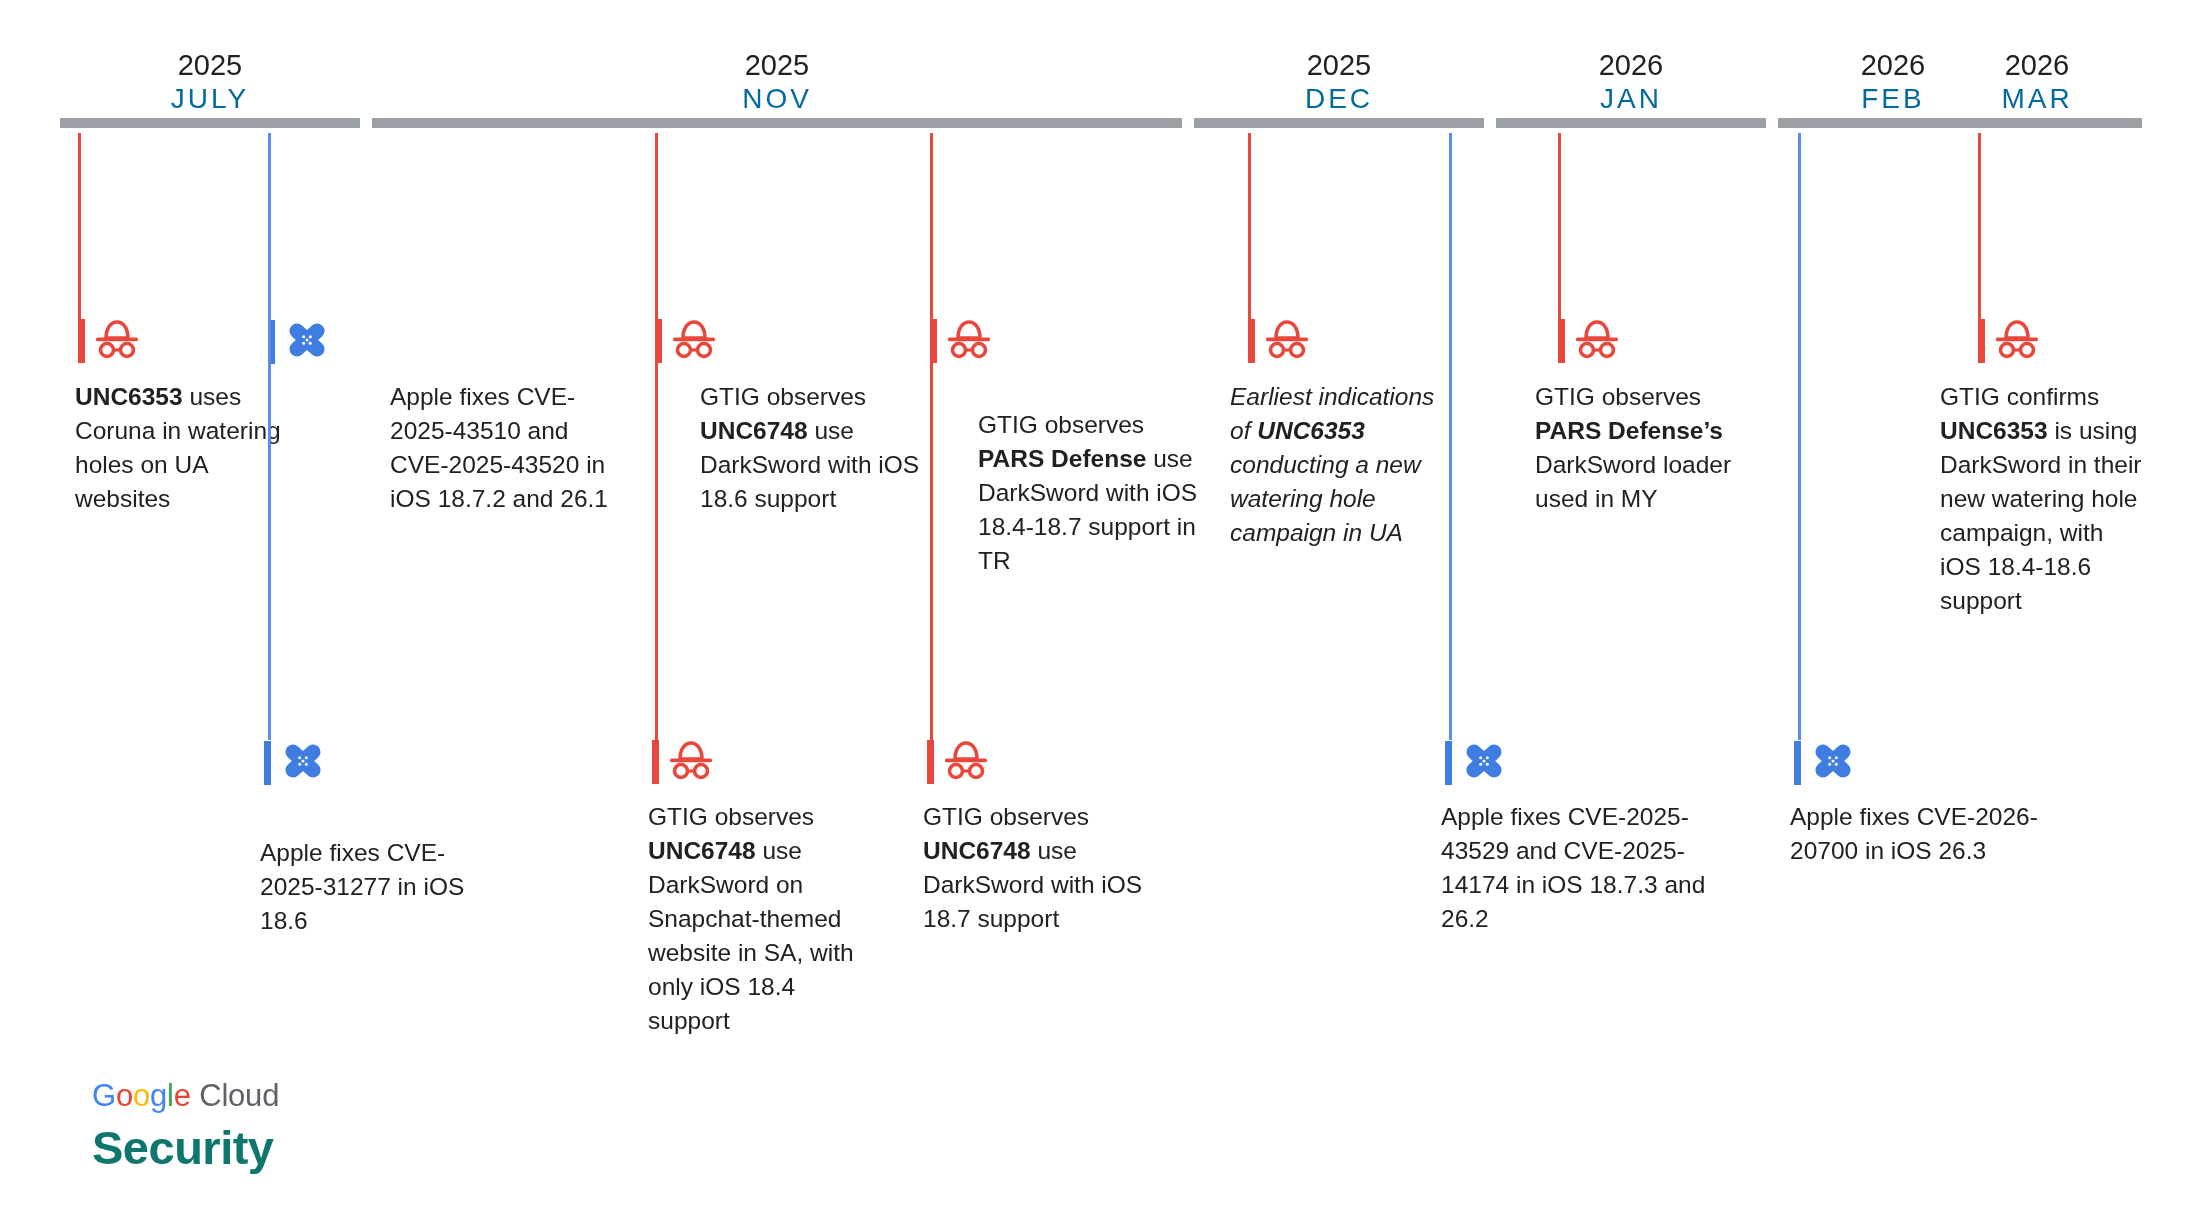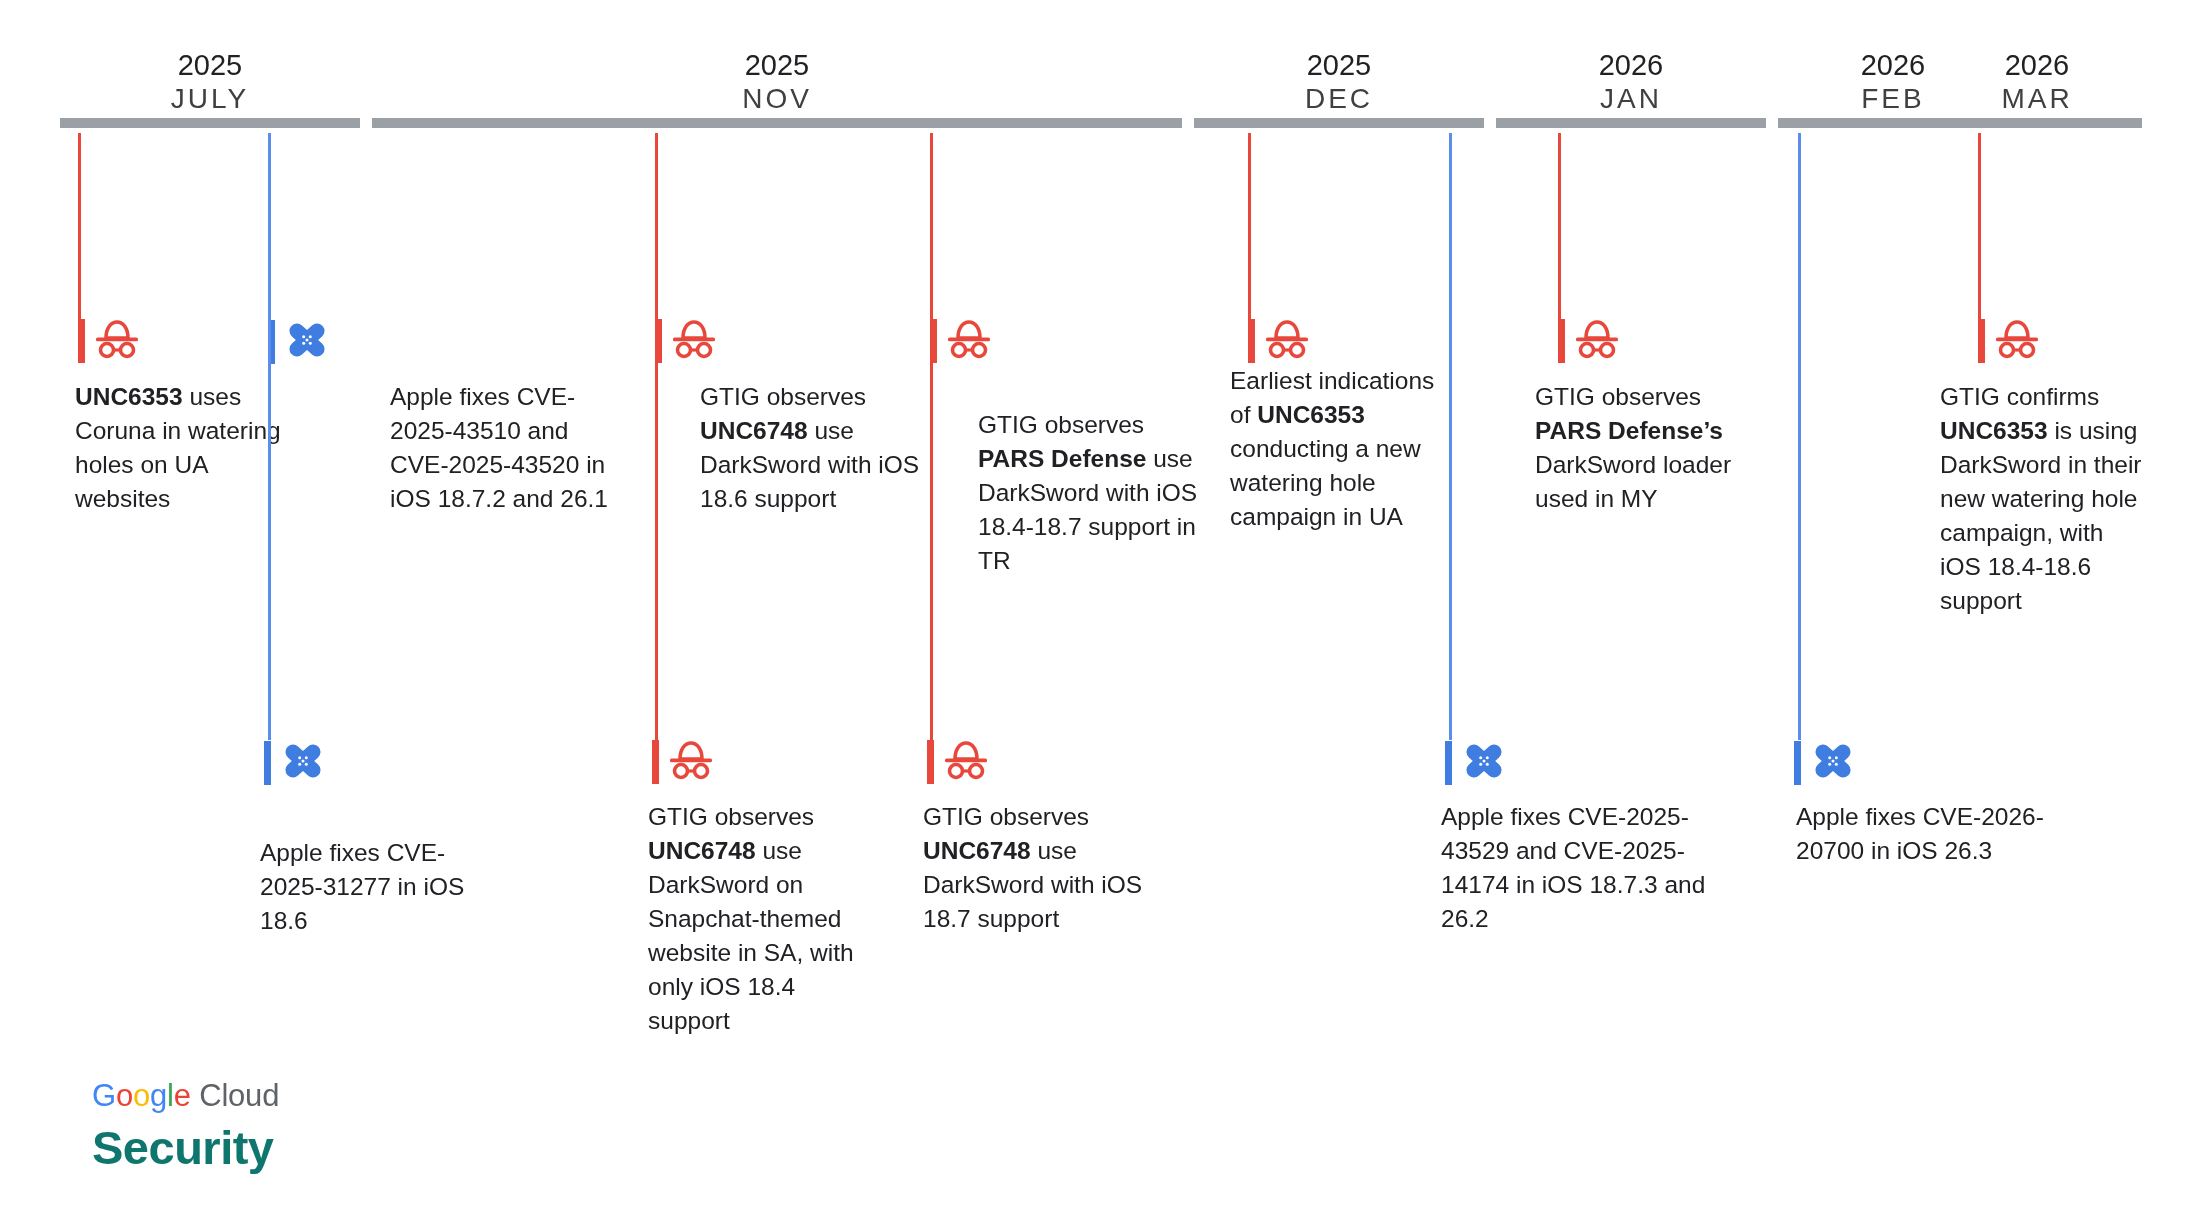--- a/index.html
+++ b/index.html
@@ -23,21 +23,21 @@
     text-align: center;
   }
   .month-year {
     font-size: 29px;
     color: #202124;
     line-height: 34px;
     font-weight: 400;
   }
   .month-name {
     font-size: 28px;
-    color: #404040;
+    color: #0369a1;
     line-height: 34px;
     letter-spacing: 3px;
     font-weight: 400;
   }
   .month-bar {
     position: absolute;
     height: 10px;
     background: #9aa0a6;
     top: 118px;
   }
@@ -192,21 +192,21 @@
       <div class="marker" style="left: 1248px; top: 319px;">
         <span class="tick red"></span>
         <span class="glyph"><svg width="46" height="40" viewBox="0 0 46 40">
             <path d="M12 19 C12 9 17 3 23 3 C29 3 34 9 34 19 Z" fill="none" stroke="#e8483c" stroke-width="3.6" stroke-linejoin="round"></path>
             <rect x="2" y="18.5" width="42" height="3.8" rx="1.6" fill="#e8483c"></rect>
             <circle cx="13" cy="31" r="6.5" fill="none" stroke="#e8483c" stroke-width="3.6"></circle>
             <circle cx="33" cy="31" r="6.5" fill="none" stroke="#e8483c" stroke-width="3.6"></circle>
             <path d="M19.5 31 L26.5 31" stroke="#e8483c" stroke-width="3.2"></path>
           </svg></span>
       </div>
-      <div class="evt-text" style="left: 1230px; top: 364px; width: 205px;"><span>Earliest indications of </span><b>UNC6353</b><span> conducting a new watering hole campaign in UA</span></div>
+      <div class="evt-text" style="left: 1230px; top: 380px; width: 205px; font-style: italic;"><span>Earliest indications of </span><b>UNC6353</b><span> conducting a new watering hole campaign in UA</span></div>
       <div class="stem red" style="left: 1558px; top: 133px; height: 186px;"></div>
       <div class="marker" style="left: 1558px; top: 319px;">
         <span class="tick red"></span>
         <span class="glyph"><svg width="46" height="40" viewBox="0 0 46 40">
             <path d="M12 19 C12 9 17 3 23 3 C29 3 34 9 34 19 Z" fill="none" stroke="#e8483c" stroke-width="3.6" stroke-linejoin="round"></path>
             <rect x="2" y="18.5" width="42" height="3.8" rx="1.6" fill="#e8483c"></rect>
             <circle cx="13" cy="31" r="6.5" fill="none" stroke="#e8483c" stroke-width="3.6"></circle>
             <circle cx="33" cy="31" r="6.5" fill="none" stroke="#e8483c" stroke-width="3.6"></circle>
             <path d="M19.5 31 L26.5 31" stroke="#e8483c" stroke-width="3.2"></path>
           </svg></span>
@@ -303,21 +303,21 @@
               </g>
               <rect x="-7.5" y="-7.5" width="15" height="15" rx="2.5" fill="#3f7de0"></rect>
               <circle cx="-3.3" cy="-3.3" r="1.5" fill="#ffffff"></circle>
               <circle cx="3.3" cy="-3.3" r="1.5" fill="#ffffff"></circle>
               <circle cx="-3.3" cy="3.3" r="1.5" fill="#ffffff"></circle>
               <circle cx="3.3" cy="3.3" r="1.5" fill="#ffffff"></circle>
               <circle cx="0" cy="0" r="1.5" fill="#ffffff"></circle>
             </g>
           </svg></span>
       </div>
-      <div class="evt-text" style="left: 1790px; top: 800px; width: 260px; margin-left: 6px;"><span>Apple fixes CVE-2026-20700 in iOS 26.3</span></div>
+      <div class="evt-text" style="left: 1790px; top: 800px; width: 260px;"><span>Apple fixes CVE-2026-20700 in iOS 26.3</span></div>
     </div>
 
   <div id="logo">
     <div class="gc-line">
       <span class="g-b">G</span><span class="g-r">o</span><span class="g-y">o</span><span class="g-b">g</span><span class="g-g">l</span><span class="g-r">e</span><span class="cloud"> Cloud</span>
     </div>
     <div class="sec-line">Security</div>
   </div>
 
 </div>

